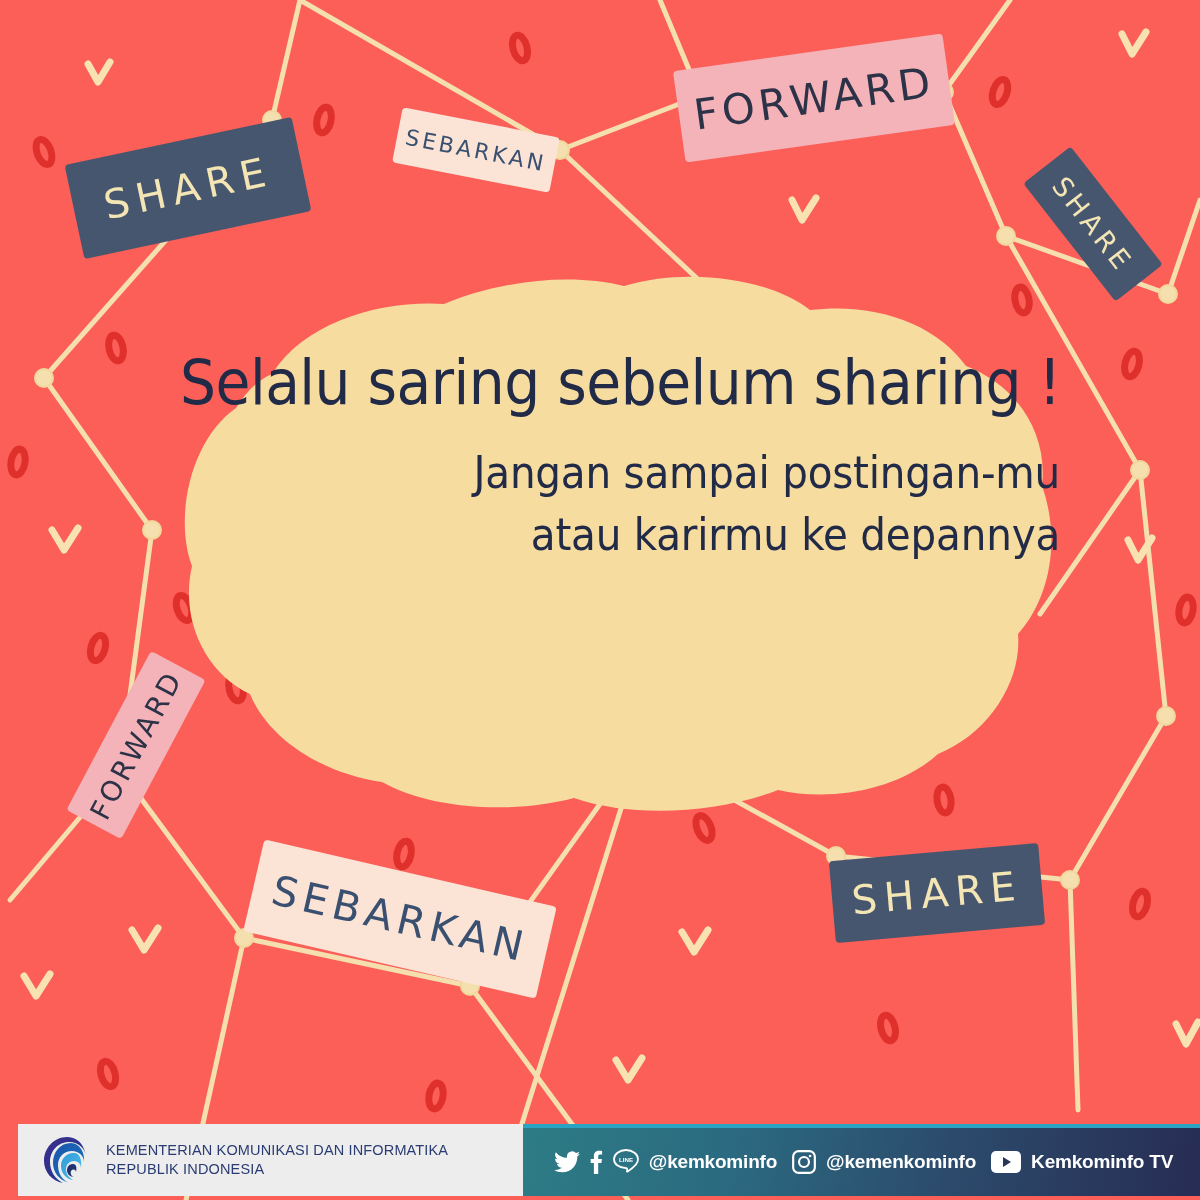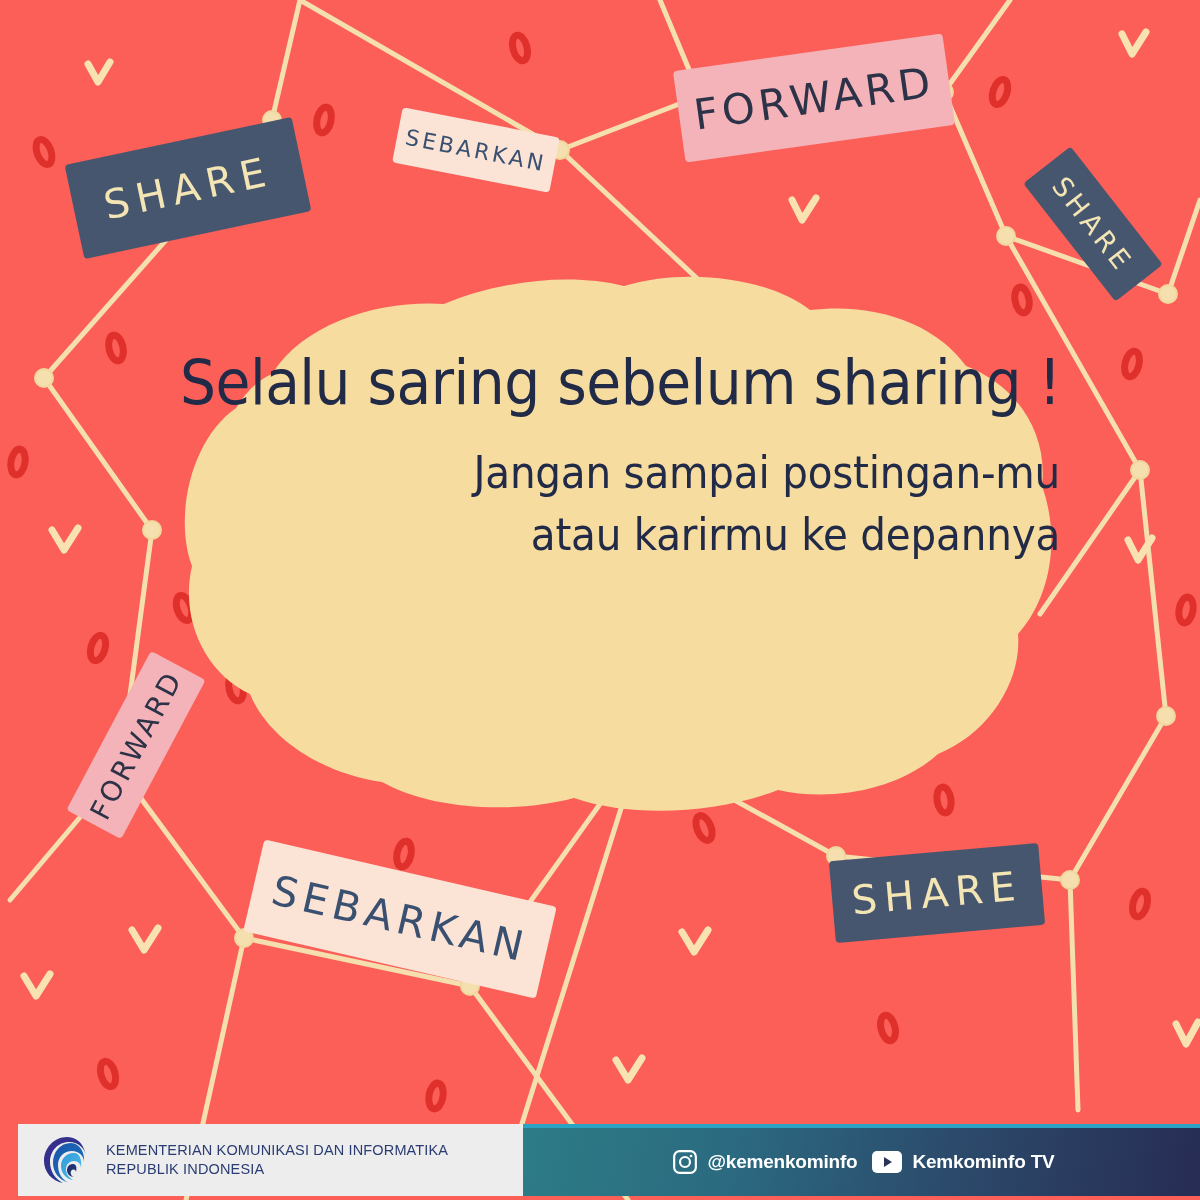--- a/index.html
+++ b/index.html
@@ -294,20 +294,33 @@
         <path fill="#1F3170" d="M62 58 C54 58 50 64 50 70 C50 78 56 84 64 84 C56 82 56 72 60 70 C64 68 68 70 68 74 C70 64 68 58 62 58 Z"></path>
       </svg>
       <div id="kominfo-text">
         <div>KEMENTERIAN KOMUNIKASI DAN INFORMATIKA</div>
         <div>REPUBLIK INDONESIA</div>
       </div>
     </div>
 
     <div id="footer-right">
 
+      <div class="social-group">
+        <svg class="sico" width="26" height="22" viewBox="0 0 24 20" fill="#ffffff">
+          <path d="M24 2.4c-.9.4-1.8.7-2.8.8 1-.6 1.8-1.6 2.2-2.7-1 .6-2 1-3.1 1.2A4.9 4.9 0 0 0 11.9 5c0 .4 0 .8.1 1.1A13.9 13.9 0 0 1 1.7.9 4.9 4.9 0 0 0 3.2 7.4c-.8 0-1.6-.2-2.2-.6v.1c0 2.4 1.7 4.4 3.9 4.8-.4.1-.9.2-1.3.2-.3 0-.6 0-.9-.1.6 2 2.4 3.4 4.6 3.4A9.8 9.8 0 0 1 0 17.3 13.8 13.8 0 0 0 7.5 19.5c9.1 0 14-7.5 14-14v-.6c1-.7 1.8-1.6 2.5-2.5z"></path>
+        </svg>
+        <svg class="sico" width="14" height="24" viewBox="0 0 12 24" fill="#ffffff">
+          <path d="M8.2 24V13h3.2l.5-4H8.2V6.5c0-1.1.3-1.9 1.9-1.9h2V1c-.4 0-1.6-.2-3-.2C6 .8 3.9 2.6 3.9 5.9V9H.7v4h3.2v11z"></path>
+        </svg>
+        <svg class="sico" width="28" height="28" viewBox="0 0 28 28">
+          <path d="M14 2c6.6 0 12 4.1 12 9.2 0 2-.8 3.9-2.3 5.6-2.1 2.6-6.9 5.9-8 6.6-1 .7-.9-.3-.8-.5l.2-1c.1-.5.1-1.2-.2-1.5-.3-.3-.9-.4-1.3-.4C6.6 19.8 2 16 2 11.2 2 6.1 7.4 2 14 2z" fill="none" stroke="#ffffff" stroke-width="1.8"></path>
+          <text x="14" y="13.5" font-family="Liberation Sans, sans-serif" font-size="6.2" font-weight="bold" fill="#ffffff" text-anchor="middle">LINE</text>
+        </svg>
+        <span class="social-handle">@kemkominfo</span>
+      </div>
 
       <div class="social-group">
         <svg class="sico" width="26" height="26" viewBox="0 0 24 24" fill="none" stroke="#ffffff" stroke-width="2">
           <rect x="2" y="2" width="20" height="20" rx="5"></rect>
           <circle cx="12" cy="12" r="4.6"></circle>
           <circle cx="17.6" cy="6.4" r="1.2" fill="#ffffff" stroke="none"></circle>
         </svg>
         <span class="social-handle">@kemenkominfo</span>
       </div>
 

